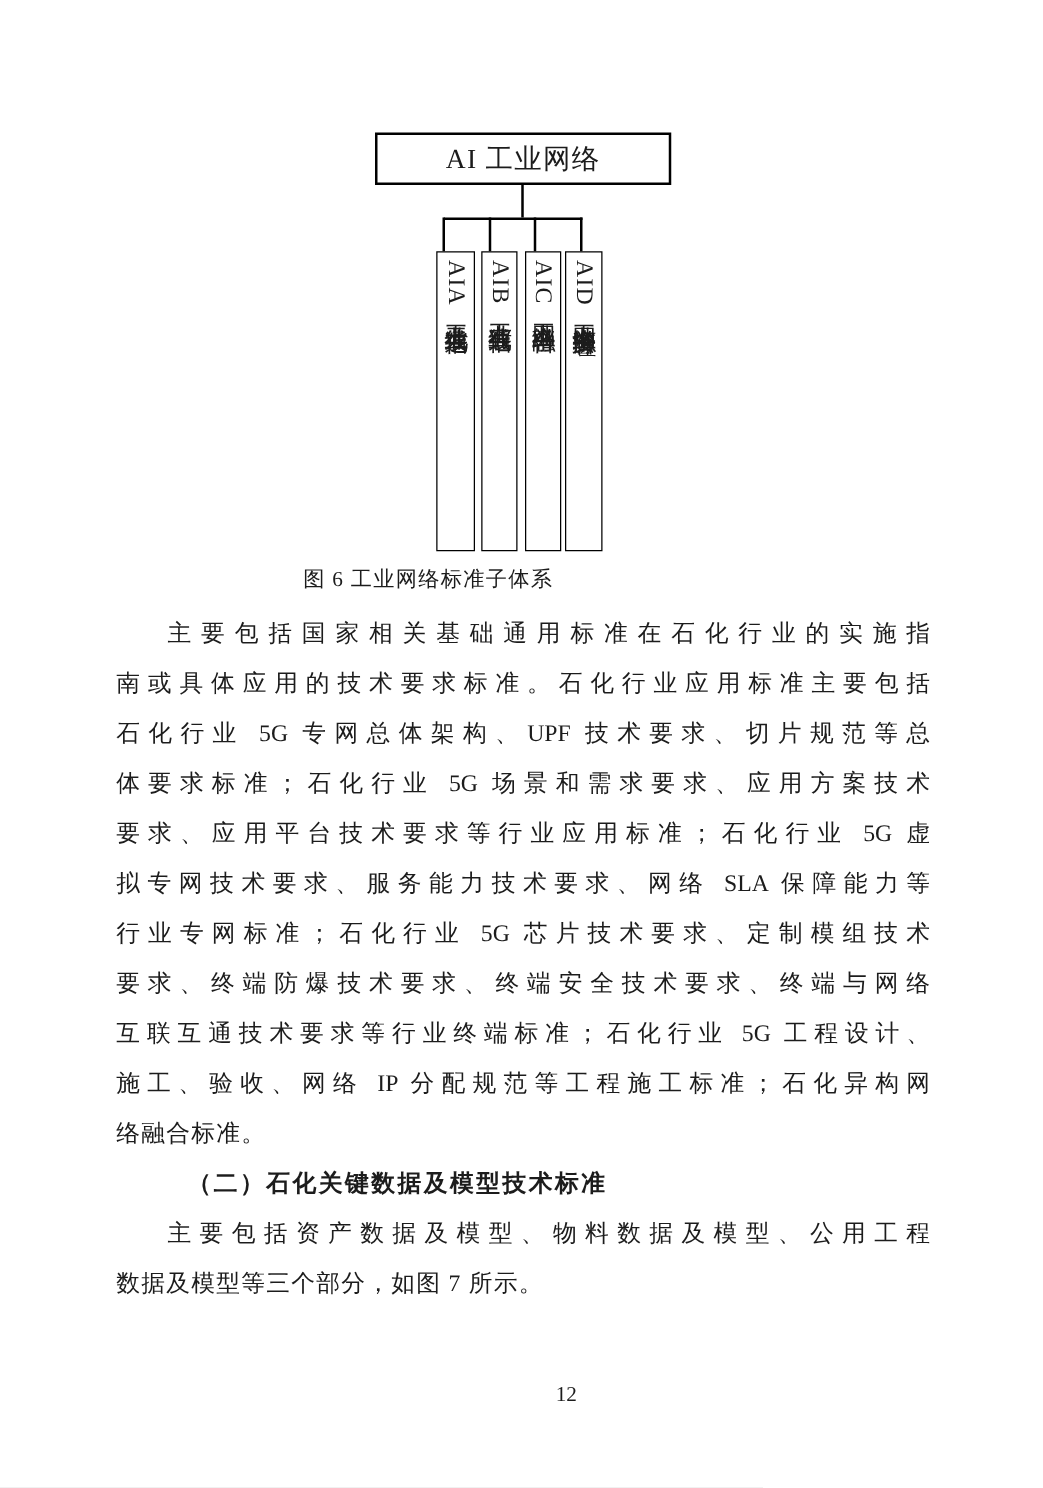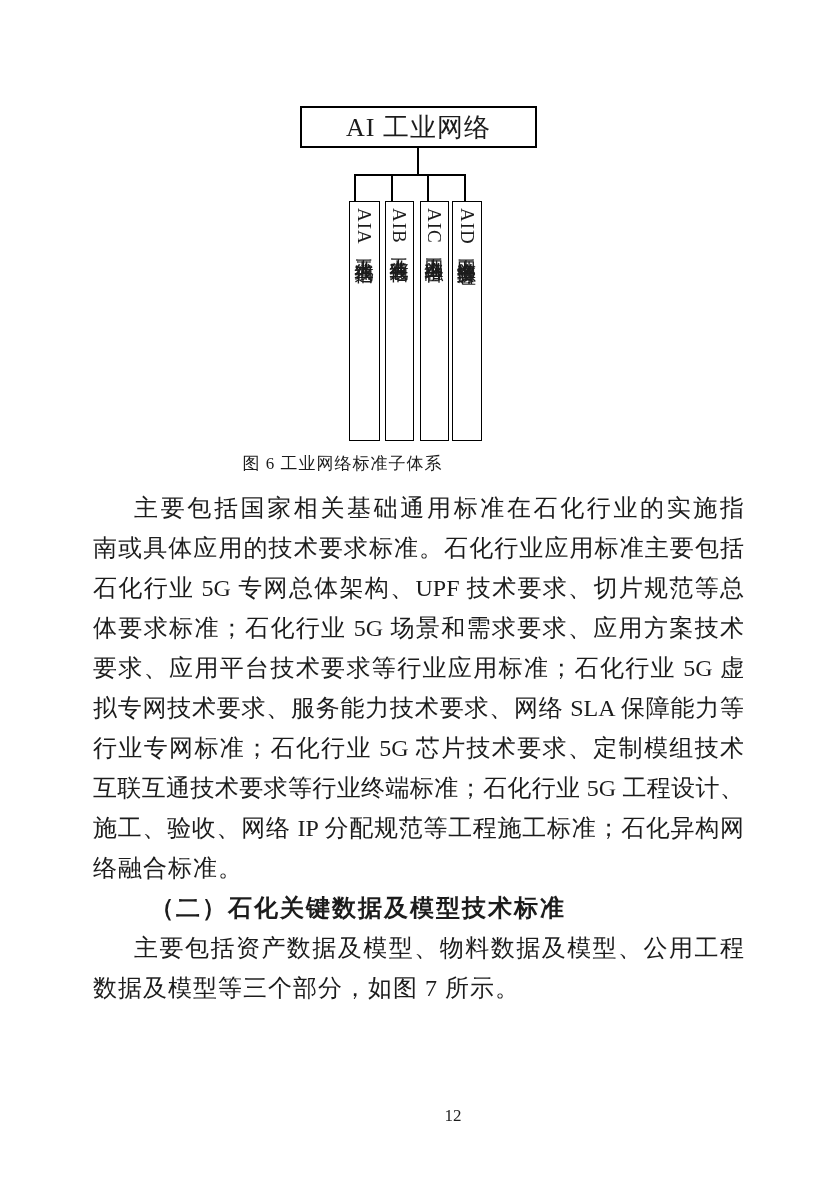--- a/index.html
+++ b/index.html
@@ -10,21 +10,21 @@
     margin:0 auto;
     font-family:"Liberation Serif","DejaVu Serif",serif;
     color:#1c1c1c;
     overflow:hidden;
   }
   
   .rootbox{
     position:absolute;left:300px;top:106px;width:237px;height:42px;
     box-sizing:border-box;border:2px solid #000;
     display:flex;align-items:center;justify-content:center;
-    font-size:26px;letter-spacing:1px;white-space:nowrap;
+    font-size:22px;letter-spacing:1px;white-space:nowrap;
   }
   .vline{position:absolute;width:2px;background:#000;}
   .hline{position:absolute;height:2px;background:#000;}
   .childbox{
     position:absolute;top:201px;height:240px;
     box-sizing:border-box;border:1.5px solid #000;
     display:flex;justify-content:center;
     padding-top:6px;
   }
   .childbox .vtext{
@@ -35,21 +35,21 @@
     line-height:1;
     white-space:nowrap;
   }
   .caption{
     position:absolute;left:0;top:452px;width:685px;
     text-align:center;font-size:17px;letter-spacing:1px;
   }
   
   .textblock{
     position:absolute;left:93px;top:488px;width:651px;
-    font-size:24px;
+    font-size:19px;
   }
   .line{
     height:40px;line-height:40px;
     text-align:justify;
     text-align-last:justify;
     text-justify:inter-character;
     white-space:nowrap;
   }
   .line.plain{text-align:left;text-align-last:left;letter-spacing:1px;}
   .line.indent{padding-left:41px;}
@@ -98,20 +98,21 @@
   </div>
 
   <div class="textblock">
     <div class="line indent">主要包括国家相关基础通用标准在石化行业的实施指</div>
     <div class="line">南或具体应用的技术要求标准。石化行业应用标准主要包括</div>
     <div class="line">石化行业 5G 专网总体架构、UPF 技术要求、切片规范等总</div>
     <div class="line">体要求标准；石化行业 5G 场景和需求要求、应用方案技术</div>
     <div class="line">要求、应用平台技术要求等行业应用标准；石化行业 5G 虚</div>
     <div class="line">拟专网技术要求、服务能力技术要求、网络 SLA 保障能力等</div>
     <div class="line">行业专网标准；石化行业 5G 芯片技术要求、定制模组技术</div>
+    <div class="line">要求、终端防爆技术要求、终端安全技术要求、终端与网络</div>
     <div class="line">互联互通技术要求等行业终端标准；石化行业 5G 工程设计、</div>
     <div class="line">施工、验收、网络 IP 分配规范等工程施工标准；石化异构网</div>
     <div class="line plain">络融合标准。</div>
 
     <div class="line heading">（二）石化关键数据及模型技术标准</div>
 
     <div class="line indent">主要包括资产数据及模型、物料数据及模型、公用工程</div>
     <div class="line plain">数据及模型等三个部分，如图 7 所示。</div>
   </div>
 

